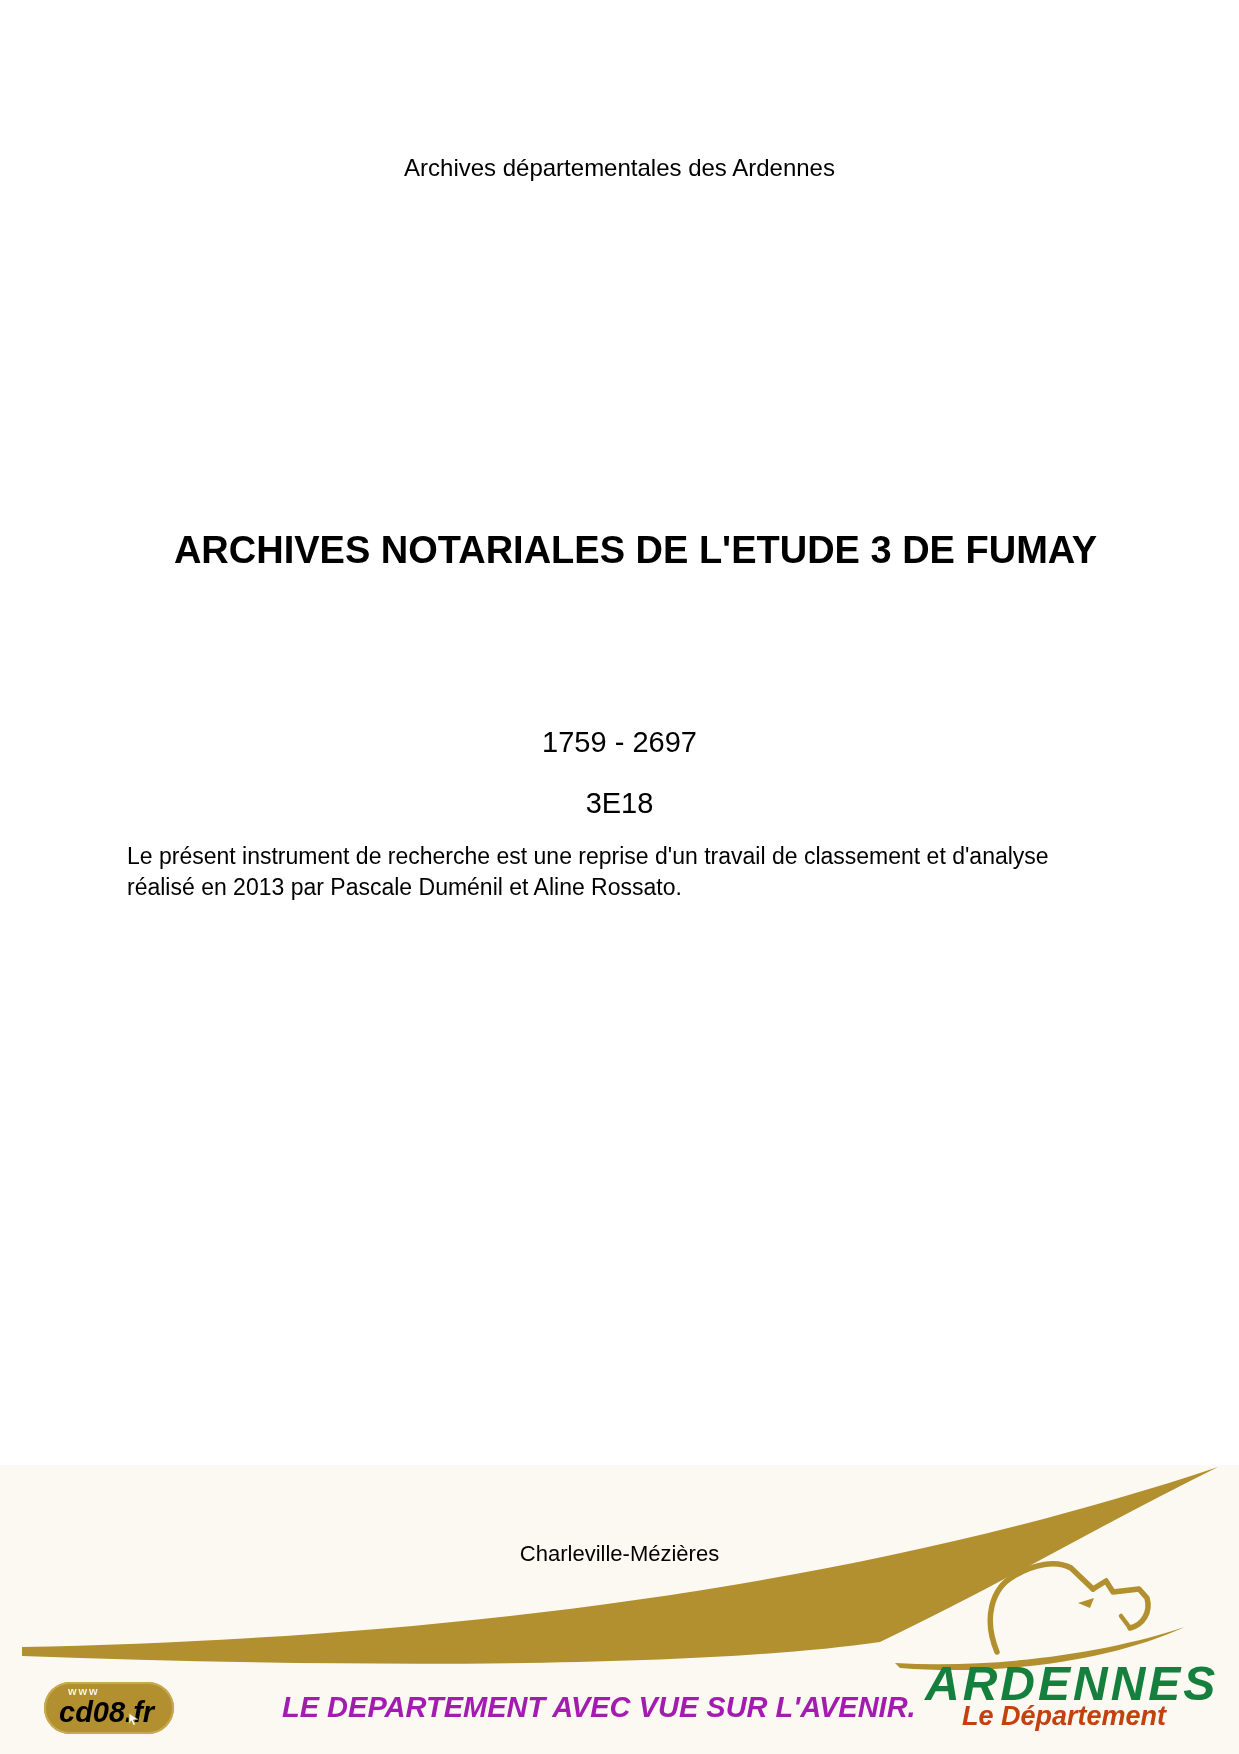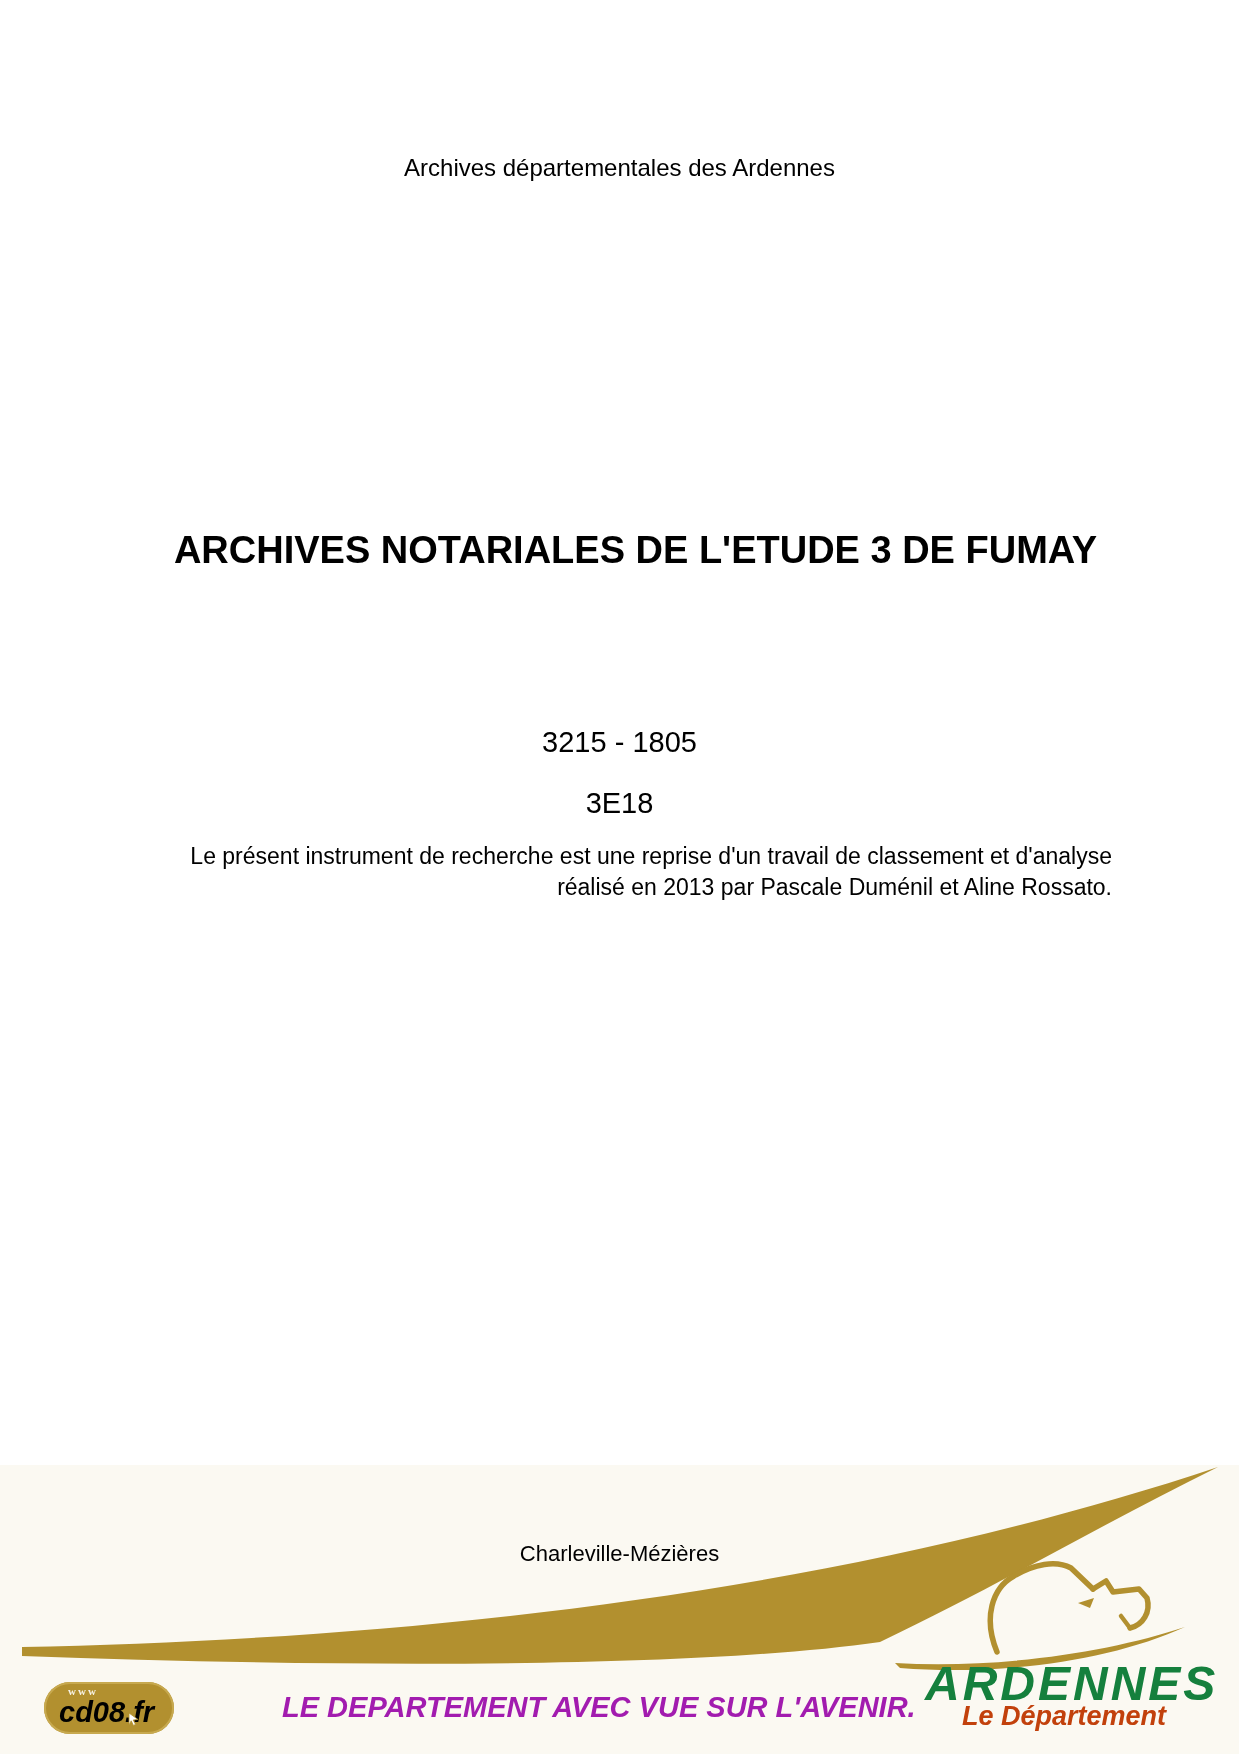--- a/index.html
+++ b/index.html
@@ -30,21 +30,21 @@
 
   .note {
     top: 841px;
     left: 50%;
     transform: translateX(-50%);
     position: absolute;
     width: 985px;
     margin: 0;
     font-size: 23px;
     line-height: 31px;
-    text-align: right;
+    text-align: left;
   }
 
   .footer-band {
     position: absolute;
     left: 0;
     top: 1465px;
     width: 1239px;
     height: 289px;
     background: #fbf9f2;
   }
@@ -72,21 +72,20 @@
     box-shadow: 0 0 0 2px #c7a94f inset;
   }
   .cd08-www {
     position: absolute;
     top: 3px;
     left: 24px;
     font-size: 11px;
     font-weight: bold;
     letter-spacing: 2px;
     color: #f7f3e7;
-    font-family: Liberation Serif, serif;
   }
   .cd08-text {
     position: absolute;
     bottom: 5px;
     left: 15px;
     font-size: 29px;
     font-weight: bold;
     font-style: italic;
     color: #000000;
     white-space: nowrap;
@@ -134,21 +133,21 @@
 <body>
 
 <div class="page">
 
   <div class="footer-band"></div>
 
   <div class="institution centered">Archives départementales des Ardennes</div>
 
   <h1 class="title centered">ARCHIVES NOTARIALES DE L'ETUDE 3 DE FUMAY</h1>
 
-  <div class="date-range centered">3215 - 1805</div>
+  <div class="date-range centered">1759 - 2697</div>
 
   <div class="reference centered">3E18</div>
 
   <p class="note">Le présent instrument de recherche est une reprise d'un travail de classement et d'analyse réalisé en 2013 par Pascale Duménil et Aline Rossato.</p>
 
   <div class="place centered">Charleville-Mézières</div>
 
   <div class="year centered">2025</div>
 
   <svg class="footer-art" viewBox="0 0 1239 314" xmlns="http://www.w3.org/2000/svg" aria-hidden="true">

